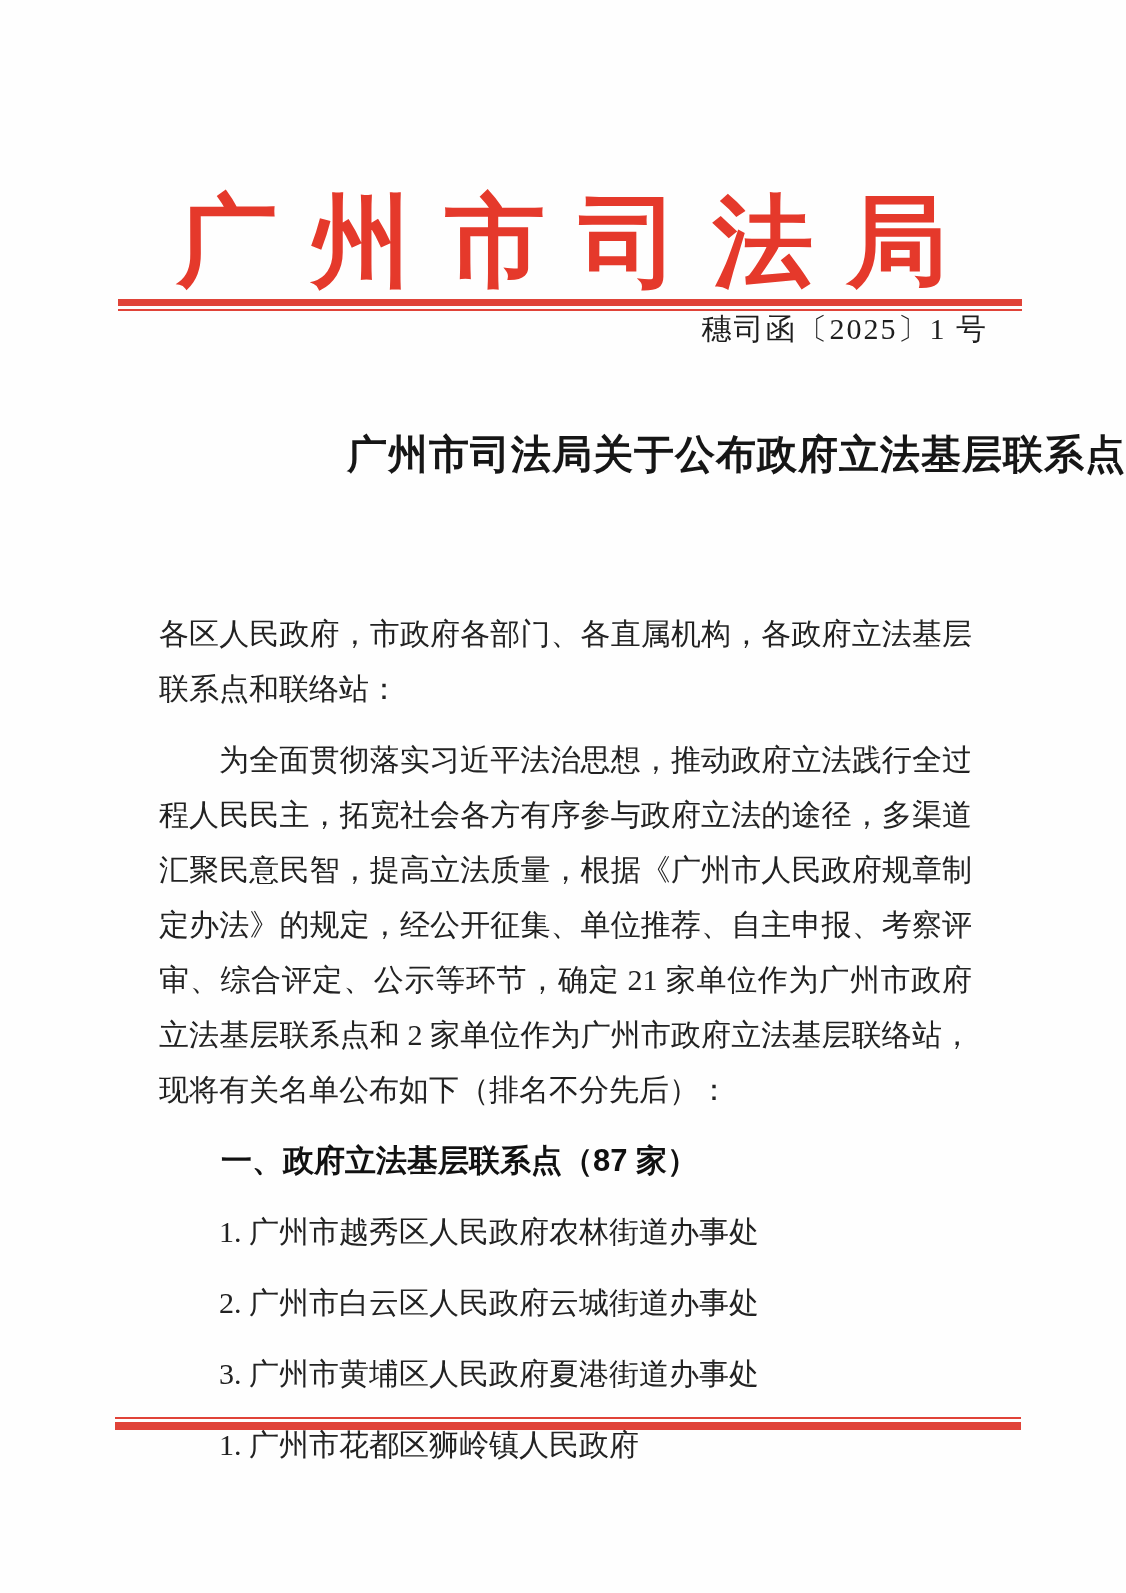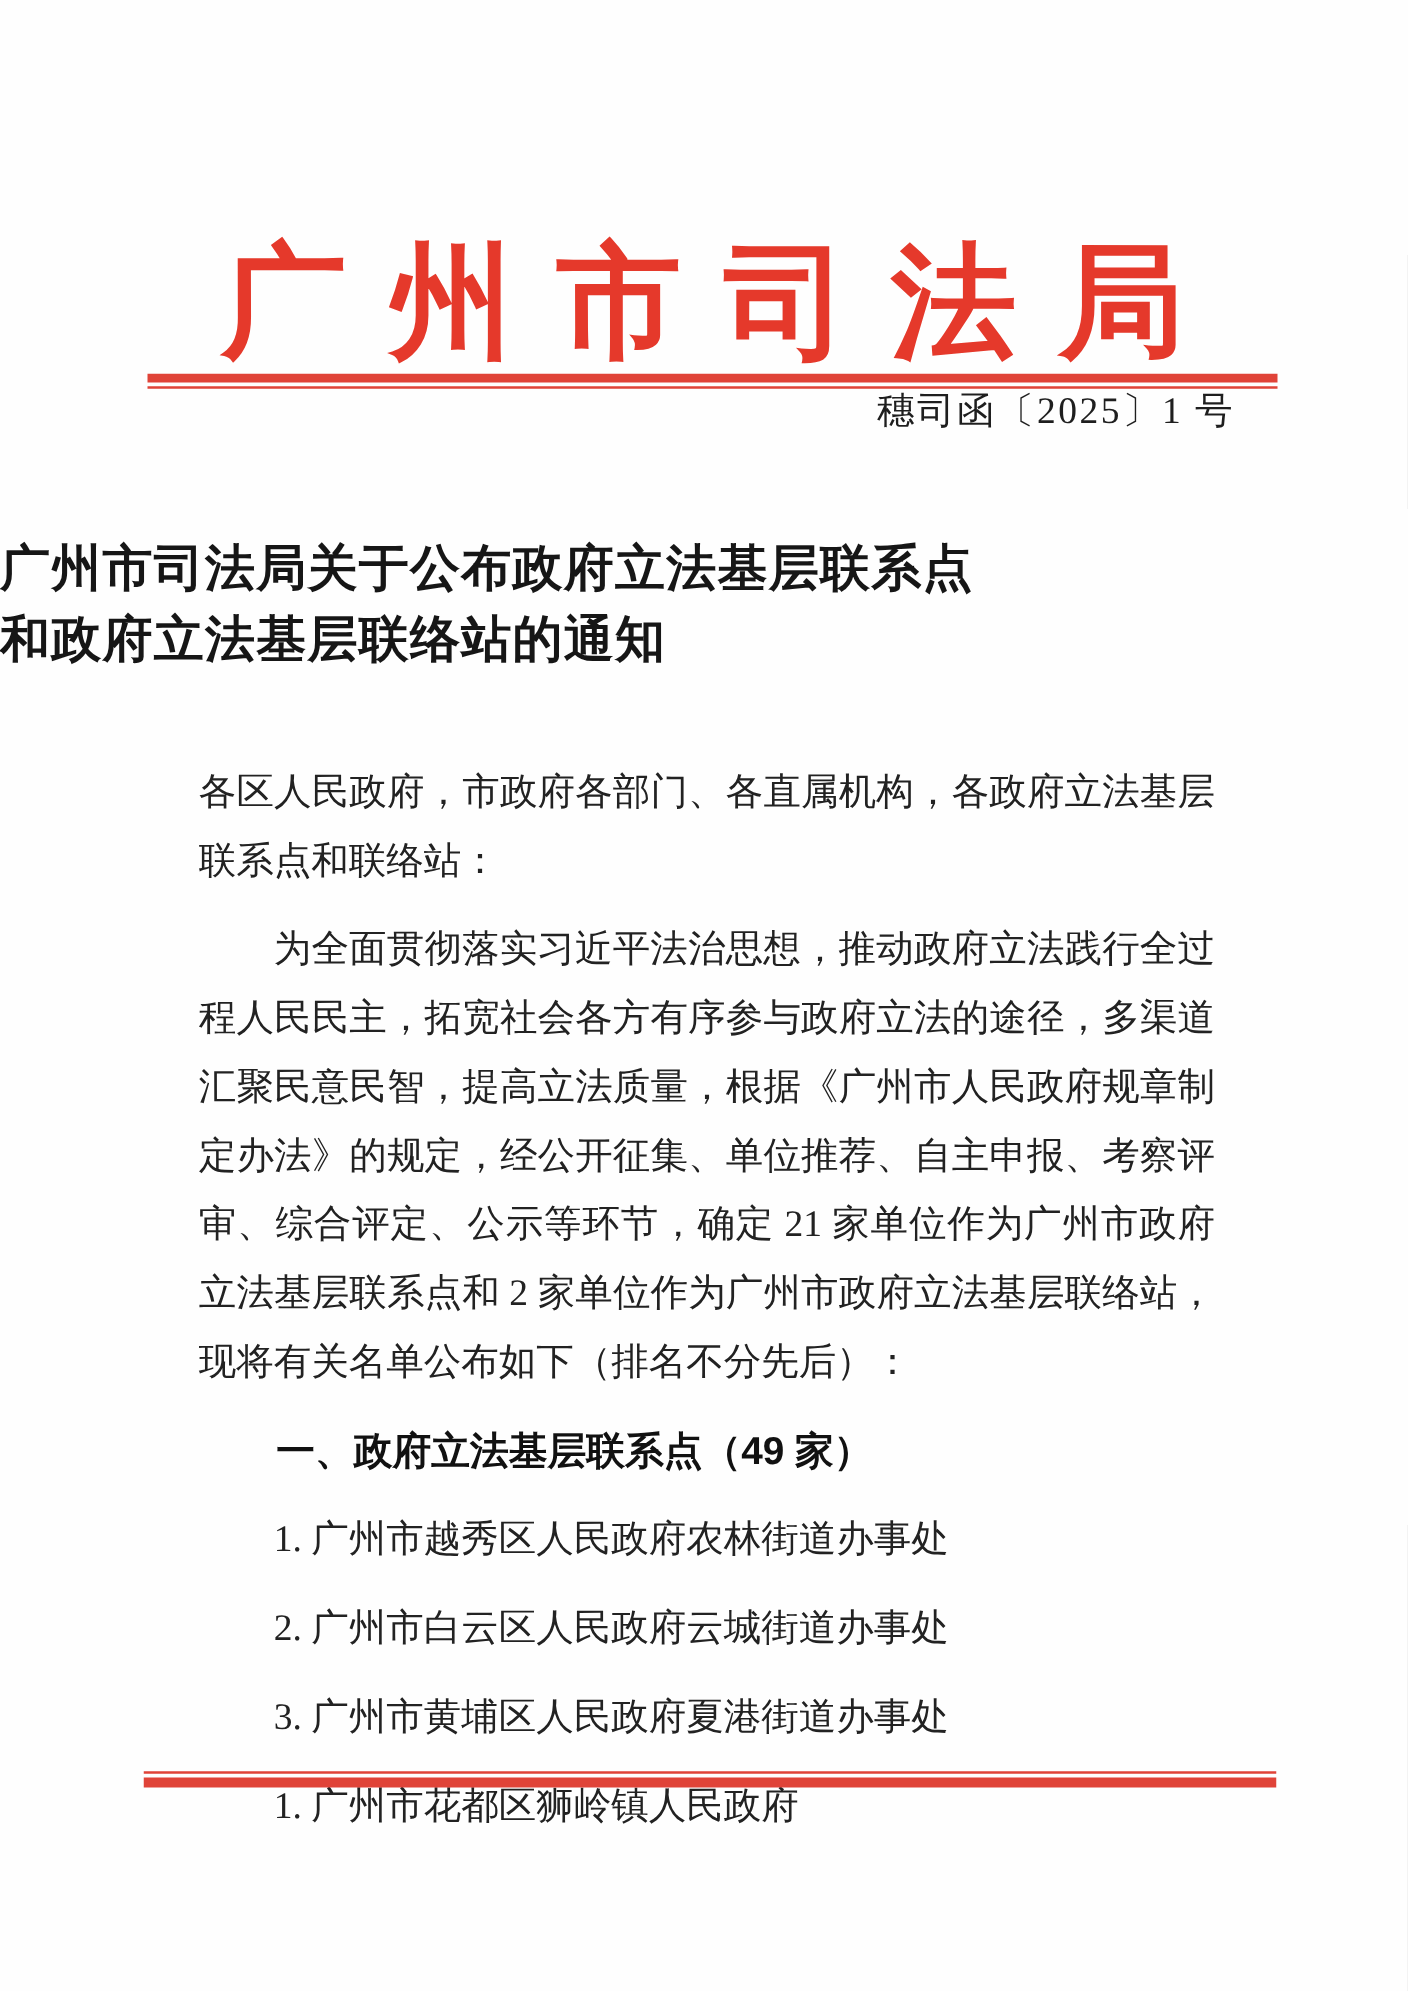--- a/index.html
+++ b/index.html
@@ -48,21 +48,21 @@
     color: #1e1e1e;
     letter-spacing: 2px;
   }
 
   
   .doc-title {
     position: absolute;
     top: 426px;
     left: 0;
     width: 100%;
-    text-align: left;
+    text-align: right;
     font-size: 40px;
     line-height: 57px;
     font-weight: bold;
     color: #161616;
     letter-spacing: 1px;
   }
 
   
   .doc-body {
     position: absolute;
@@ -113,27 +113,26 @@
 
   <div class="rule-top">
     <div class="bar-thick"></div>
     <div class="bar-thin"></div>
   </div>
 
   <div class="doc-number">穗司函〔2025〕1 号</div>
 
   <div class="doc-title">
     <div>广州市司法局关于公布政府立法基层联系点</div>
-    <div>和政府立法基层联络站的通知</div>
   </div>
 
   <div class="doc-body">
     <p class="salutation">各区人民政府，市政府各部门、各直属机构，各政府立法基层联系点和联络站：</p>
     <p class="main-paragraph">为全面贯彻落实习近平法治思想，推动政府立法践行全过程人民民主，拓宽社会各方有序参与政府立法的途径，多渠道汇聚民意民智，提高立法质量，根据《广州市人民政府规章制定办法》的规定，经公开征集、单位推荐、自主申报、考察评审、综合评定、公示等环节，确定 21 家单位作为广州市政府立法基层联系点和 2 家单位作为广州市政府立法基层联络站，现将有关名单公布如下（排名不分先后）：</p>
-    <p class="section-heading">一、政府立法基层联系点（49 家）</p>
+    <p class="section-heading">一、政府立法基层联系点（87 家）</p>
     <p class="list-item">1. 广州市越秀区人民政府农林街道办事处</p>
     <p class="list-item">2. 广州市白云区人民政府云城街道办事处</p>
     <p class="list-item">3. 广州市黄埔区人民政府夏港街道办事处</p>
     <p class="list-item">1. 广州市花都区狮岭镇人民政府</p>
   </div>
 
   <div class="rule-bottom">
     <div class="bar-thin"></div>
     <div class="bar-thick"></div>
   </div>

